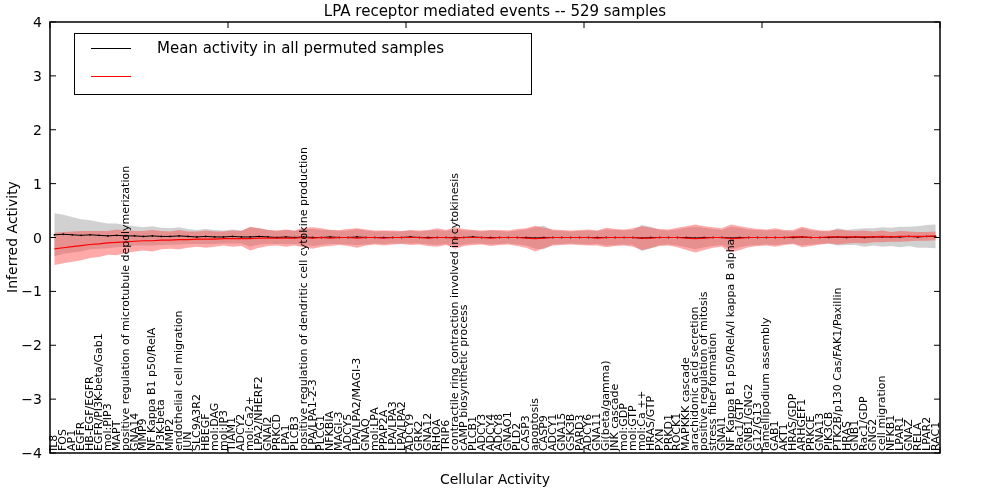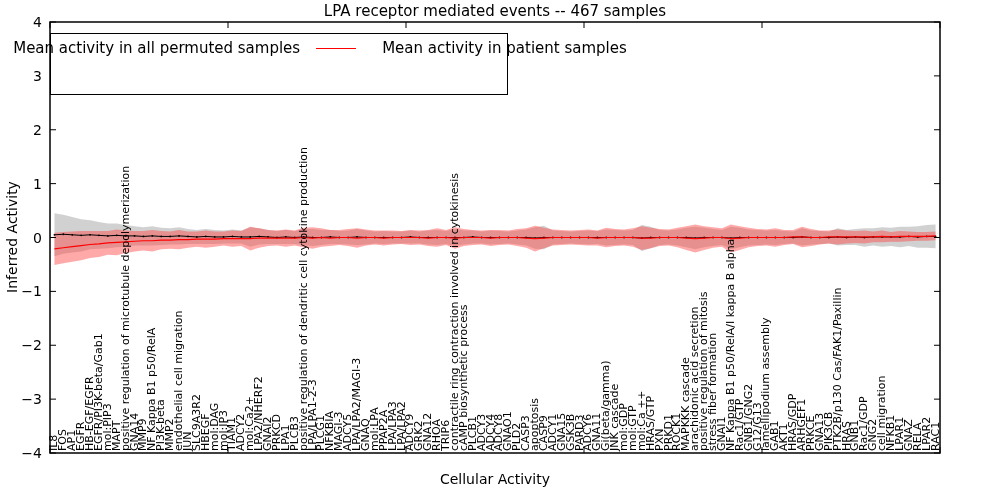--- a/index.html
+++ b/index.html
@@ -7,22 +7,22 @@
         font-family:"DejaVu Sans","Liberation Sans",sans-serif;color:#000;}
   .title{position:absolute;left:245px;top:2px;width:500px;text-align:center;
          font-size:15px;white-space:nowrap;}
   .xaxis-label{position:absolute;left:395px;top:471px;width:200px;text-align:center;font-size:14px;}
   .yaxis-label{position:absolute;left:-88px;top:229px;width:200px;height:16px;text-align:center;
                font-size:14px;transform:rotate(-90deg);}
   .ytick{position:absolute;left:2px;width:40px;text-align:right;font-size:14px;line-height:14px;}
   .xlabel{position:absolute;transform-origin:0 0;transform:rotate(-90deg);
           font-size:11px;line-height:11px;white-space:nowrap;color:#000;}
   svg{position:absolute;left:0;top:0;}
-  .legend{position:absolute;left:50px;top:33px;width:456px;height:60px;
-          border:1.6px solid #000;background:#fff;display:flex;flex-direction:row;justify-content:center;}
+  .legend{position:absolute;left:74px;top:33px;width:456px;height:60px;
+          border:1.6px solid #000;background:#fff;display:flex;flex-direction:column;justify-content:flex-start;}
   .legend-row{display:flex;align-items:center;height:28px;padding-left:16px;}
   .legend-line{display:inline-block;width:40px;height:0;border-top:1.6px solid #000;margin-right:26px;}
   .legend-text{font-size:15px;white-space:nowrap;}
 </style>
 </head>
 <body>
 
 <div class="page">
 
   <svg id="plot-svg" width="1000" height="500" viewBox="0 0 1000 500">
@@ -156,21 +156,21 @@
       <line x1="406" y1="453" x2="406" y2="447" stroke="#000000" stroke-width="1"></line>
       <line x1="584" y1="22" x2="584" y2="28" stroke="#000000" stroke-width="1"></line>
       <line x1="584" y1="453" x2="584" y2="447" stroke="#000000" stroke-width="1"></line>
       <line x1="762" y1="22" x2="762" y2="28" stroke="#000000" stroke-width="1"></line>
       <line x1="762" y1="453" x2="762" y2="447" stroke="#000000" stroke-width="1"></line>
       <line x1="940" y1="22" x2="940" y2="28" stroke="#000000" stroke-width="1"></line>
       <line x1="940" y1="453" x2="940" y2="447" stroke="#000000" stroke-width="1"></line>
       <rect x="50" y="22" width="890" height="431" fill="none" stroke="#000000" stroke-width="1.5"></rect>
     </svg>
 
-  <div class="title">LPA receptor mediated events -- 467 samples</div>
+  <div class="title">LPA receptor mediated events -- 529 samples</div>
   <div class="yaxis-label">Inferred Activity</div>
   <div class="xaxis-label">Cellular Activity</div>
 
   <div id="yticks">
       <div class="ytick" style="top: 446px;">−4</div>
       <div class="ytick" style="top: 392.125px;">−3</div>
       <div class="ytick" style="top: 338.25px;">−2</div>
       <div class="ytick" style="top: 284.375px;">−1</div>
       <div class="ytick" style="top: 230.5px;">0</div>
       <div class="ytick" style="top: 176.625px;">1</div>
@@ -281,17 +281,16 @@
       <span class="xlabel" style="left: 929.55px; top: 451px;">RAC1</span>
     </div>
 
   <div class="legend">
     <div class="legend-row">
       <span class="legend-line" id="legend-line-0" style="border-top-color: rgb(0, 0, 0);"></span>
       <span class="legend-text">Mean activity in all permuted samples</span>
     </div>
     <div class="legend-row">
       <span class="legend-line" id="legend-line-1" style="border-top-color: rgb(255, 0, 0);"></span>
-      <span class="legend-text">Mean activity in patient samples</span>
     </div>
   </div>
 
 </div>
 
 </body></html>

